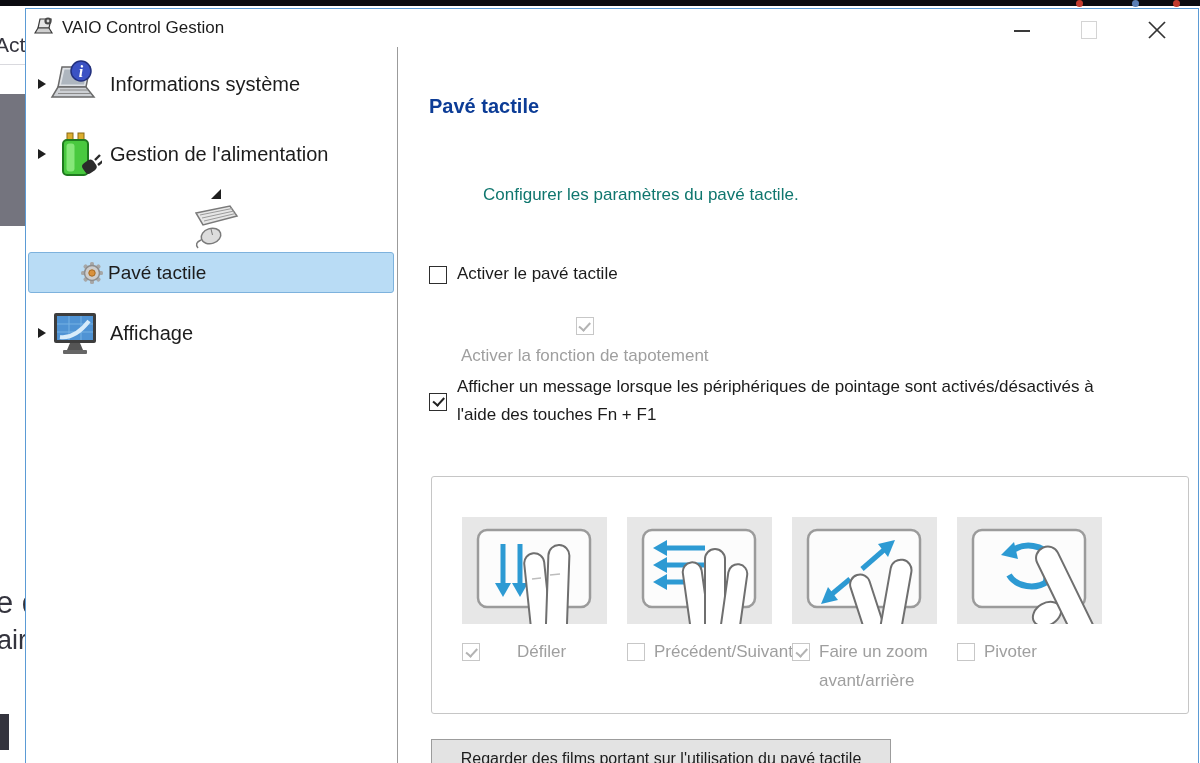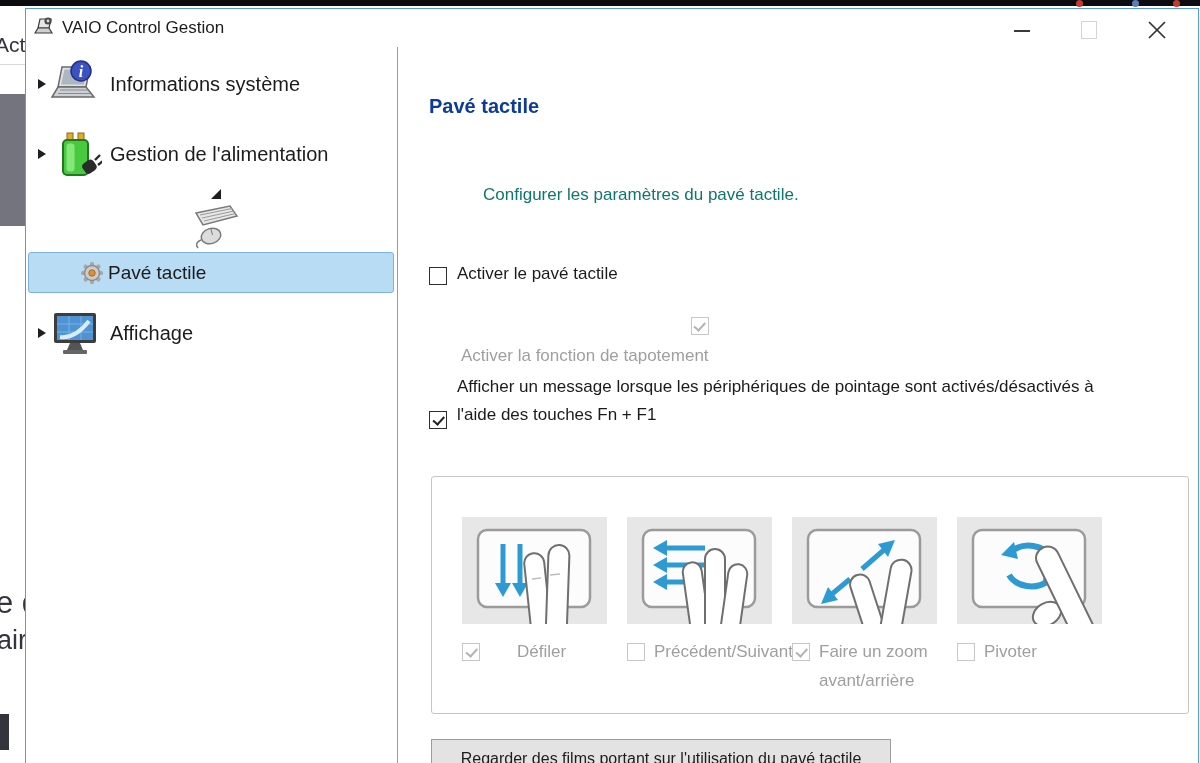--- a/index.html
+++ b/index.html
@@ -33,21 +33,21 @@
   .nav-label{margin-left:8px;font-size:20px;color:#1c1c1c;}
   .nav-selected{position:absolute;left:2px;top:243px;width:364px;height:39px;background:#b9dcf5;
                 border:1px solid #7db2dd;border-radius:3px;display:flex;align-items:center;cursor:pointer;}
   .nav-selected .nav-label{font-size:19px;margin-left:5px;}
   .gear-wrap{width:22px;height:22px;margin-left:52px;flex:0 0 auto;}
   .separator{position:absolute;left:371px;top:38px;width:1px;height:718px;background:#9b9b9b;}
 
   
   .heading{position:absolute;left:403px;top:86px;font-size:20px;font-weight:bold;color:#0c3c96;}
   .descr{position:absolute;left:419px;top:176px;font-size:17px;color:#0f766e;margin-left:38px;}
-  .opt{position:absolute;display:flex;align-items:flex-end;gap:10px;font-size:17px;line-height:22px;}
+  .opt{position:absolute;display:flex;align-items:center;gap:10px;font-size:17px;line-height:22px;}
   .cb{position:relative;width:16px;height:16px;border:1px solid #2e2e2e;background:#fff;flex:0 0 auto;margin-top:1px;}
   .cb.checked::after{content:"";position:absolute;left:2.5px;top:3.5px;width:9px;height:4.5px;
       border-left:2px solid #222;border-bottom:2px solid #222;transform:rotate(-48deg);}
   .cb.disabled{border-color:#c7c7c7;}
   .cb.disabled.checked::after{border-color:#b3b3b3;}
   .dim{color:#9f9f9f;}
   .opt1{left:403px;top:254px;}
   .opt2{left:435px;top:307px;flex-direction:column;}
   .opt3{left:403px;top:364px;}
   .opt3 .opt-label{width:662px;line-height:28px;}

